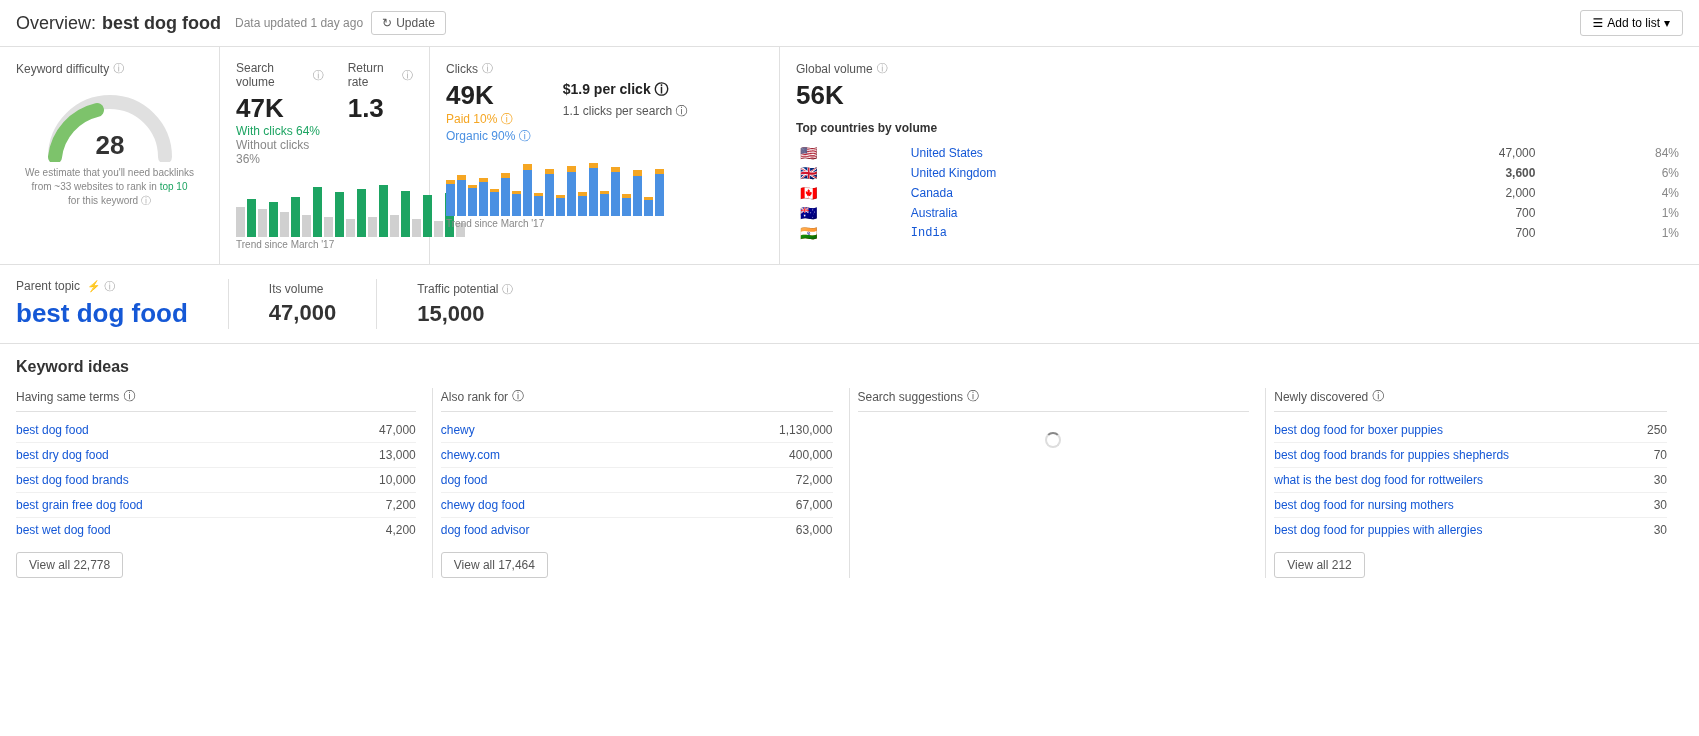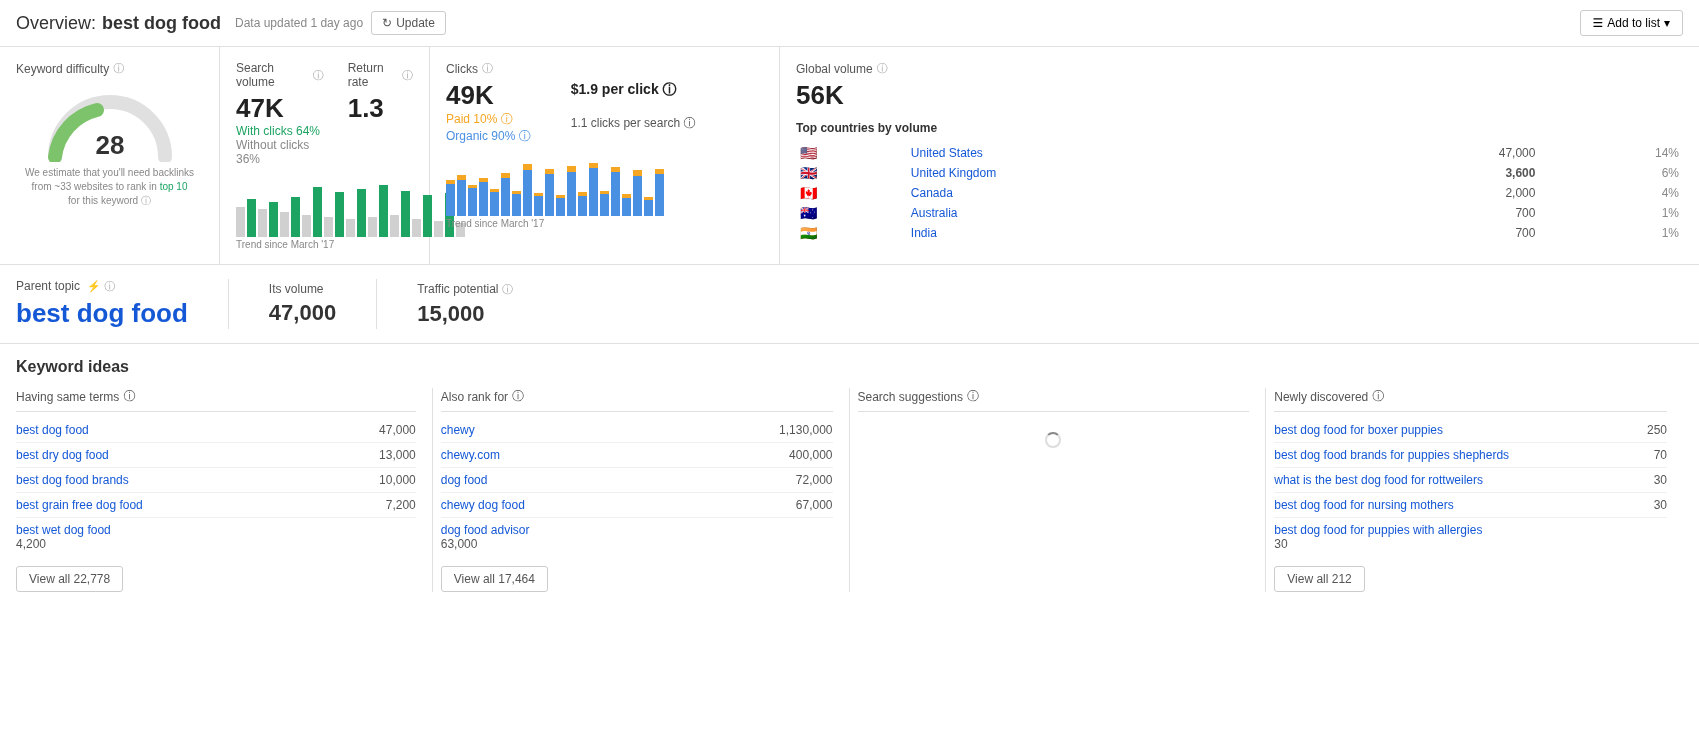--- a/index.html
+++ b/index.html
@@ -53,21 +53,21 @@
 
     
     .keyword-ideas { padding: 14px 16px; }
     .ki-title { font-size: 16px; font-weight: bold; margin-bottom: 12px; }
     .ki-grid { display: grid; grid-template-columns: 1fr 1fr 1fr 1fr; gap: 0; }
     .ki-col { padding-right: 16px; border-right: 1px solid #e0e0e0; padding-left: 8px; }
     .ki-col:first-child { padding-left: 0; }
     .ki-col:last-child { border-right: none; }
     .ki-col-title { font-size: 12px; color: #555; border-bottom: 1px solid #e0e0e0; padding-bottom: 6px; margin-bottom: 6px; display: flex; align-items: center; gap: 4px; }
     .ki-row { display: flex; justify-content: space-between; padding: 5px 0; border-bottom: 1px solid #f0f0f0; font-size: 12px; }
-    .ki-row:last-of-type { border-bottom: none; flex-direction: column; }
+    .ki-row:last-of-type { border-bottom: none; }
     .ki-link { color: #1558d6; text-decoration: none; }
     .ki-vol { color: #555; }
     .view-all-btn { border: 1px solid #ccc; background: #fff; border-radius: 3px; padding: 5px 12px; font-size: 12px; cursor: pointer; margin-top: 10px; color: #555; }
 
     
     .gauge-svg { display: block; margin: 0 auto; }
 
     
     .spinner { width: 16px; height: 16px; border: 2px solid #ddd; border-top-color: #888; border-radius: 50%; animation: spin 0.8s linear infinite; margin: 20px auto; }
     @keyframes spin { to { transform: rotate(360deg); } }
@@ -210,42 +210,42 @@
           <div class="trend-bar-green" style="height:44px;"></div>
         </div>
       <div class="trend-bar-wrap">
           <div class="trend-bar-gray" style="height:14px;"></div>
         </div>
     </div>
     <div class="trend-label-sm">Trend since March '17</div>
   </div>
 
   <div class="metric-panel clicks-panel">
-    <div style="display:flex;gap:40px;align-items:flex-start;">
+    <div style="display:flex;gap:32px;align-items:flex-start;">
       <div>
         <div class="metric-label">
           <span>Clicks</span>
           <span class="info-icon">ⓘ</span>
         </div>
         <div class="metric-value">49K</div>
         <div class="clicks-paid">
           <span>Paid 10%</span>
           <span class="info-icon">ⓘ</span>
         </div>
         <div class="clicks-organic">
           <span>Organic 90%</span>
           <span class="info-icon">ⓘ</span>
         </div>
       </div>
       <div>
         <div style="font-size:14px;font-weight:bold;color:#222;margin-top:20px;">
           <span>$1.9 per click</span>
           <span class="info-icon">ⓘ</span>
         </div>
-        <div style="font-size:12px;color:#555;margin-top:16px;">
+        <div style="font-size:12px;color:#555;margin-top:4px;">
           <span>1.1 clicks per search</span>
           <span class="info-icon">ⓘ</span>
         </div>
       </div>
     </div>
 
     <div class="clicks-chart">
       <div style="display:flex;flex-direction:column;align-items:center;">
         <div class="cb-yellow" style="height:4px;"></div>
         <div class="cb-blue" style="height:32px;"></div>
@@ -337,21 +337,21 @@
     </div>
     <div class="metric-value">56K</div>
     <div style="font-size:12px;font-weight:bold;color:#333;margin-top:10px;">Top countries by volume</div>
 
     <table class="countries-table">
       <tbody id="countries-tbody">
       <tr>
       <td style="font-size:14px;padding:2px 4px;">🇺🇸</td>
       <td style="padding:2px 4px;"><a class="country-link" href="#">United States</a></td>
       <td class="country-vol" style="padding:2px 8px;text-align:right;color:#555;">47,000</td>
-      <td class="country-pct" style="padding:2px 4px;text-align:right;color:#888;">14%</td>
+      <td class="country-pct" style="padding:2px 4px;text-align:right;color:#888;">84%</td>
     </tr>
           <tr>
       <td style="font-size:14px;padding:2px 4px;">🇬🇧</td>
       <td style="padding:2px 4px;"><a class="country-link" href="#">United Kingdom</a></td>
       <td class="country-vol" style="padding:2px 8px;text-align:right;color:#555;font-weight:bold;">3,600</td>
       <td class="country-pct" style="padding:2px 4px;text-align:right;color:#888;">6%</td>
     </tr>
           <tr>
       <td style="font-size:14px;padding:2px 4px;">🇨🇦</td>
       <td style="padding:2px 4px;"><a class="country-link" href="#">Canada</a></td>
@@ -359,21 +359,21 @@
       <td class="country-pct" style="padding:2px 4px;text-align:right;color:#888;">4%</td>
     </tr>
           <tr>
       <td style="font-size:14px;padding:2px 4px;">🇦🇺</td>
       <td style="padding:2px 4px;"><a class="country-link" href="#">Australia</a></td>
       <td class="country-vol" style="padding:2px 8px;text-align:right;color:#555;">700</td>
       <td class="country-pct" style="padding:2px 4px;text-align:right;color:#888;">1%</td>
     </tr>
           <tr>
       <td style="font-size:14px;padding:2px 4px;">🇮🇳</td>
-      <td style="padding:2px 4px;"><a class="country-link" href="#">India</a></td>
+      <td style="padding:2px 4px;font-family:Liberation Mono, monospace;"><a class="country-link" href="#">India</a></td>
       <td class="country-vol" style="padding:2px 8px;text-align:right;color:#555;">700</td>
       <td class="country-pct" style="padding:2px 4px;text-align:right;color:#888;">1%</td>
     </tr>
         </tbody>
     </table>
   </div>
 
 </div>
 
 <div class="parent-section">

